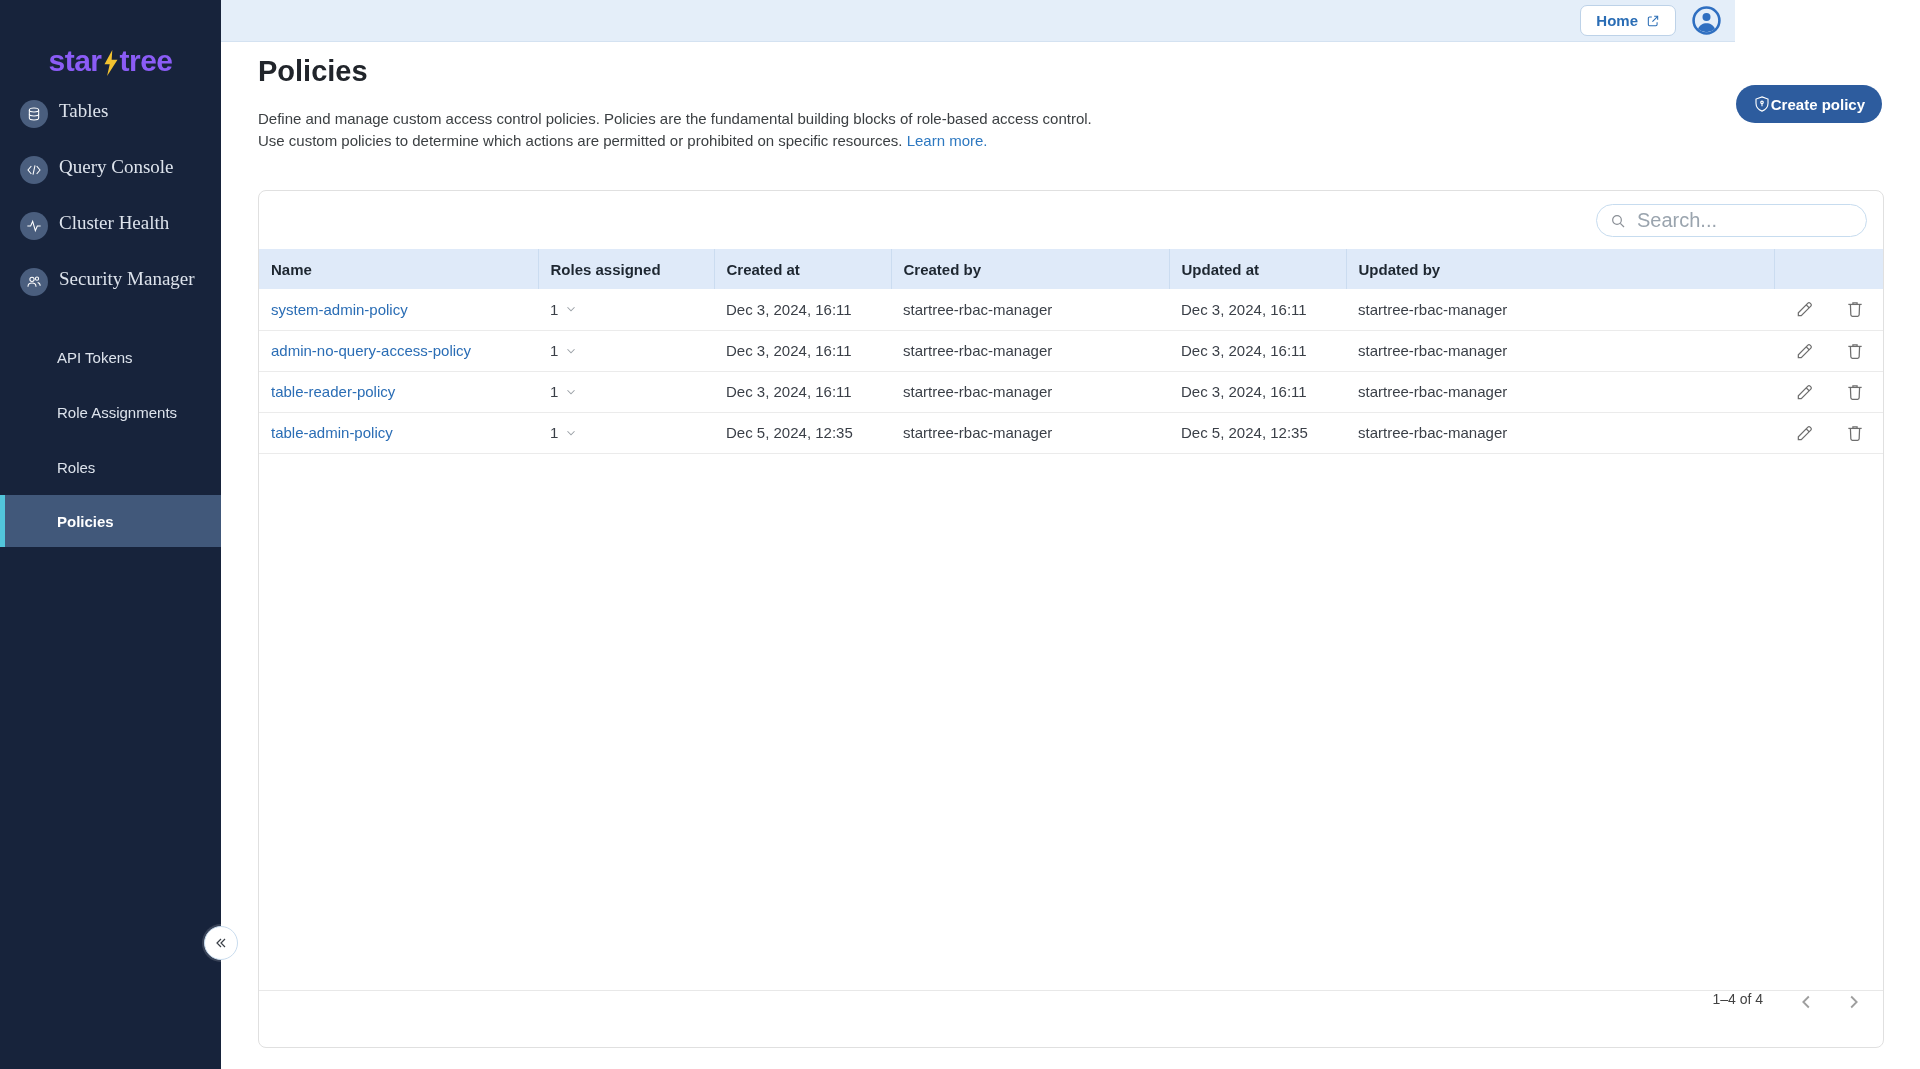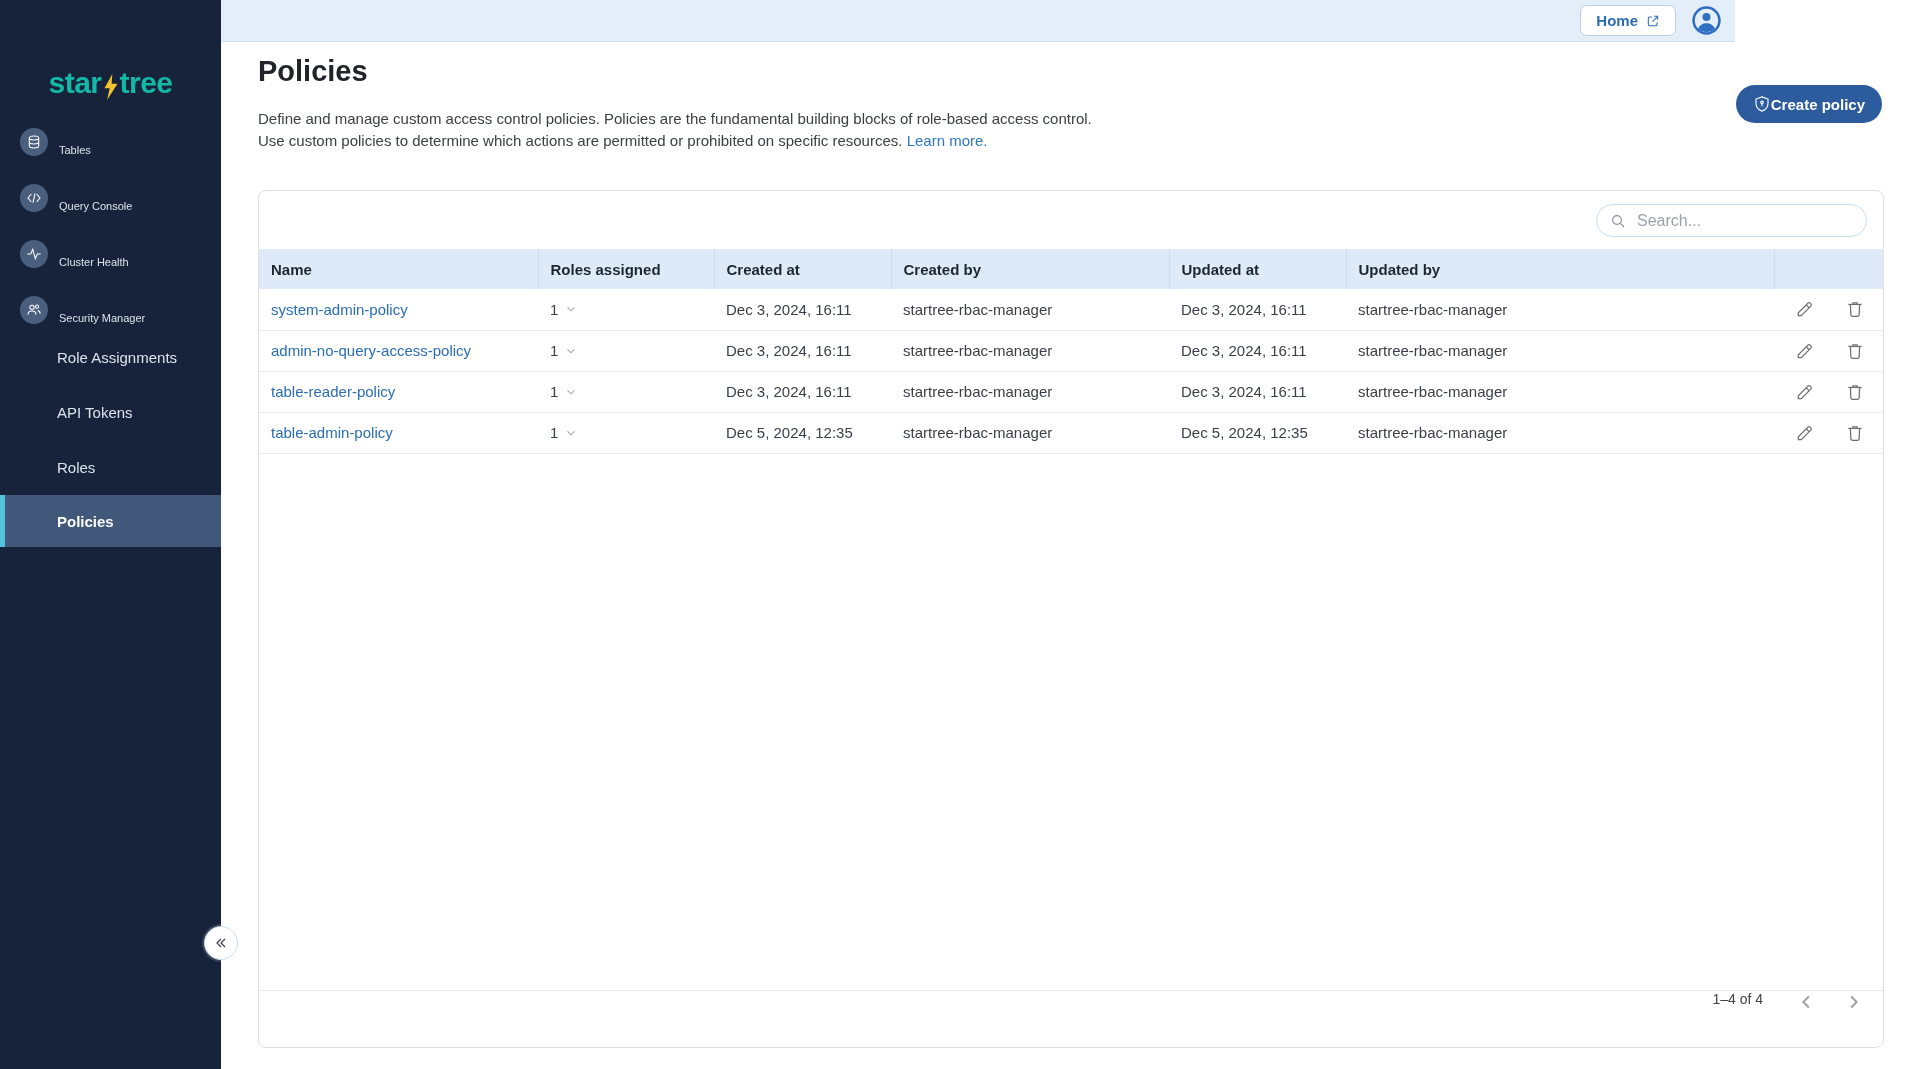--- a/index.html
+++ b/index.html
@@ -8,27 +8,27 @@
     font-family: "Liberation Sans", sans-serif;
     background:#ffffff; position:relative; color:#3a3f47;
   }
 
   
   .sidebar {
     position:absolute; left:0; top:0; width:221px; height:1069px;
     background:#17233B; z-index:5;
   }
   .logo {
-    height:100px; display:flex; align-items:flex-end; justify-content:center;
-    padding-top:22px; color:#14b8a6; font-size:30px; font-weight:bold; letter-spacing:-0.5px;
+    height:100px; display:flex; align-items:center; justify-content:center;
+    padding-top:22px; color:#8b5cf6; font-size:30px; font-weight:bold; letter-spacing:-0.5px;
   }
   .logo .bolt { width:16px; height:26px; margin:3px 1px 0 1px; }
   .nav-item {
-    height:56px; display:flex; align-items:flex-end; padding-left:20px;
-    color:#dde3ec; font-size:11px; cursor:pointer;
+    height:56px; display:flex; align-items:flex-start; padding-left:20px;
+    color:#dde3ec; font-size:19px; cursor:pointer;font-family:Liberation Serif, serif;
   }
   .nav-icon {
     width:28px; height:28px; border-radius:50%; background:#4A5E7E;
     display:flex; align-items:center; justify-content:center; margin-right:11px; flex:0 0 28px;
   }
   .nav-icon svg { width:16px; height:16px; stroke:#ffffff; fill:none; stroke-width:1.6; }
   .nav-sub {
     height:55px; display:flex; align-items:center; padding-left:57px;
     color:#dde3ec; font-size:15px; cursor:pointer;
   }
@@ -75,21 +75,21 @@
     position:absolute; left:37px; top:148px; width:1626px; height:858px;
     border:1px solid #e0e0e0; border-radius:8px; background:#ffffff;
   }
   .search-row { position:relative; height:58px; }
   .search-box {
     position:absolute; right:16px; top:13px; width:271px; height:33px;
     border:1px solid #c7dcef; border-radius:17px; display:flex; align-items:center; padding-left:13px;
   }
   .search-box svg { width:16px; height:16px; stroke:#8a8f96; fill:none; stroke-width:1.8; flex:0 0 16px; }
   .search-box input {
-    border:none; outline:none; flex:1; font-size:16px; color:#3a3f47;
+    border:none; outline:none; flex:1; font-size:20px; color:#3a3f47;
     font-family:"Liberation Sans", sans-serif; margin-left:11px; background:transparent;
   }
   .search-box input::placeholder { color:#9aa4ae; }
 
   table { width:100%; border-collapse:collapse; table-layout:fixed; }
   thead th {
     background:#DFEAF9; height:40px; text-align:left; padding-left:12px;
     font-size:15px; font-weight:bold; color:#1e2731;
   }
   thead th + th { border-left:1px solid #cbdcf0; }
@@ -160,24 +160,24 @@
           <path d="M3 19c0-3.3 2.7-5.5 6-5.5s6 2.2 6 5.5"></path>
           <circle cx="16.5" cy="7" r="2.4"></circle>
           <path d="M17.5 12.6c2.2.5 3.8 2.3 3.8 4.9"></path>
         </svg>
     </span>
     <span>Security Manager</span>
   </div>
 
   <div class="subgroup">
     <div class="nav-sub">
+      <span>API Tokens</span>
+    </div>
+    <div class="nav-sub">
       <span>Role Assignments</span>
-    </div>
-    <div class="nav-sub">
-      <span>API Tokens</span>
     </div>
     <div class="nav-sub">
       <span>Roles</span>
     </div>
     <div class="nav-sub selected">
       <span>Policies</span>
     </div>
   </div>
 </div>
 

